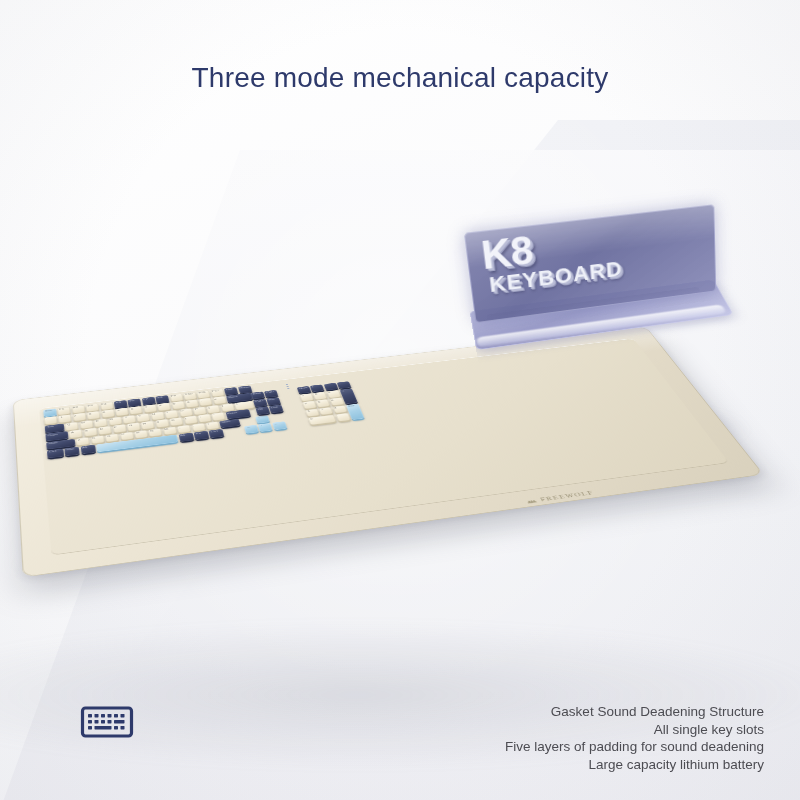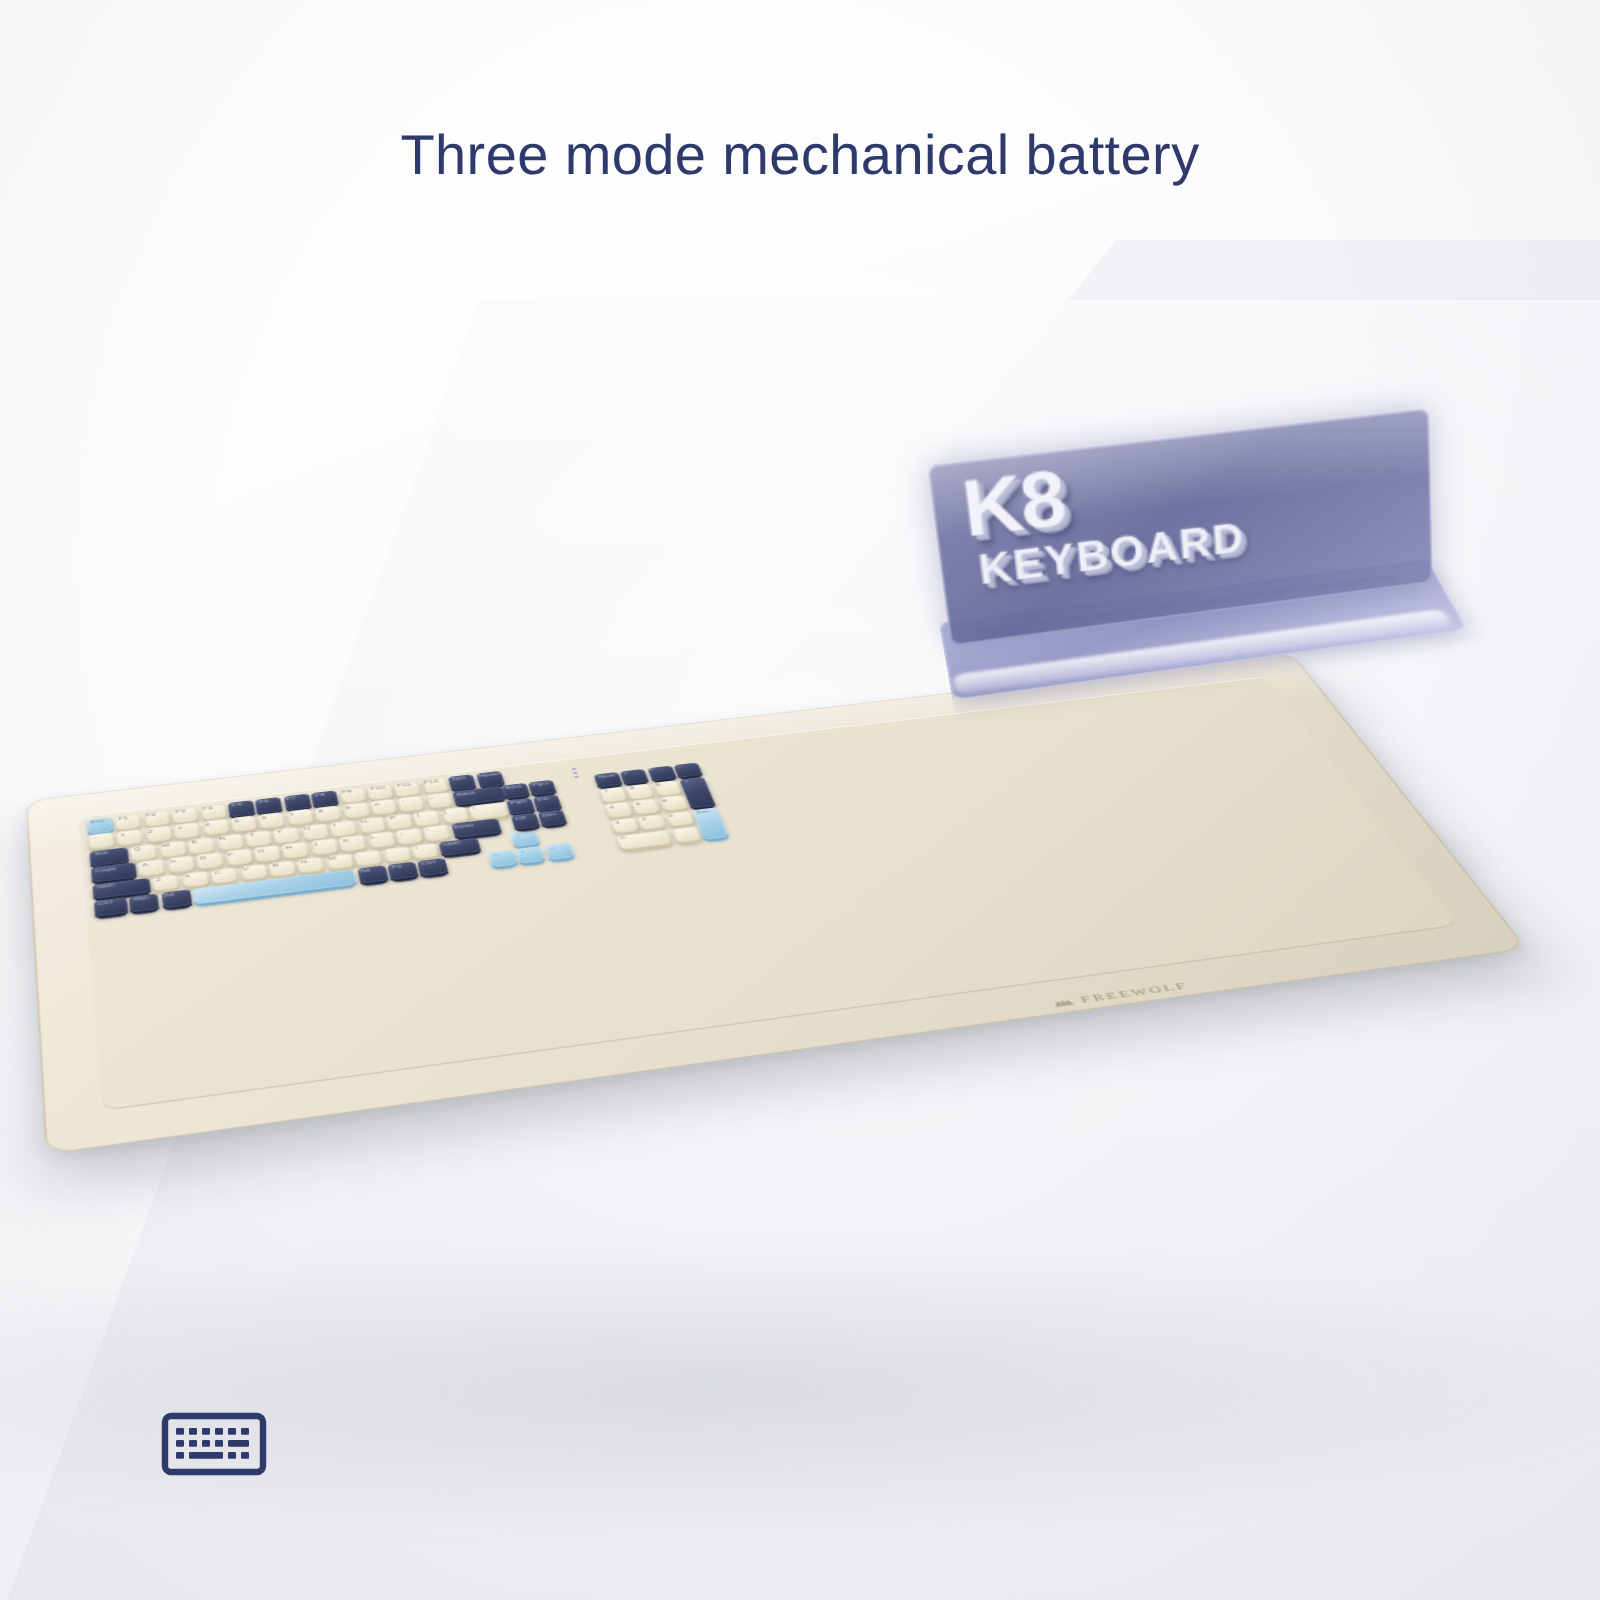--- a/index.html
+++ b/index.html
@@ -188,21 +188,21 @@
 
 <div id="stage">
 
   <div class="bg-base"></div>
   <div class="bg-wedge"></div>
   <div class="bg-wedge2"></div>
   <div class="bg-vign"></div>
   <div class="bg-floor-shadow"></div>
 
   <div class="headline-wrap">
-    <div class="subtitle">Three mode mechanical battery</div>
+    <div class="subtitle">Three mode mechanical capacity</div>
   </div>
 
   <div class="stand-shadow"></div>
 
   <div class="kb-scene">
     <div class="kb-plane">
       <div class="case">
         <div class="case-side"></div>
         <div class="case-inner"></div>
 
@@ -562,14 +562,20 @@
         <rect x="27.5" y="17" width="4" height="3.4" rx=".6"></rect>
         <rect x="34" y="17" width="10.5" height="3.4" rx=".6"></rect>
         <rect x="8" y="23" width="4" height="3.4" rx=".6"></rect>
         <rect x="14.5" y="23" width="17" height="3.4" rx=".6"></rect>
         <rect x="34" y="23" width="4" height="3.4" rx=".6"></rect>
         <rect x="40.5" y="23" width="4" height="3.4" rx=".6"></rect>
       </g>
     </svg>
   </div>
 
+  <div class="features">
+    <div>Gasket Sound Deadening Structure</div>
+    <div>All single key slots</div>
+    <div>Five layers of padding for sound deadening</div>
+    <div>Large capacity lithium battery</div>
+  </div>
 
 </div>
 
 </body></html>

